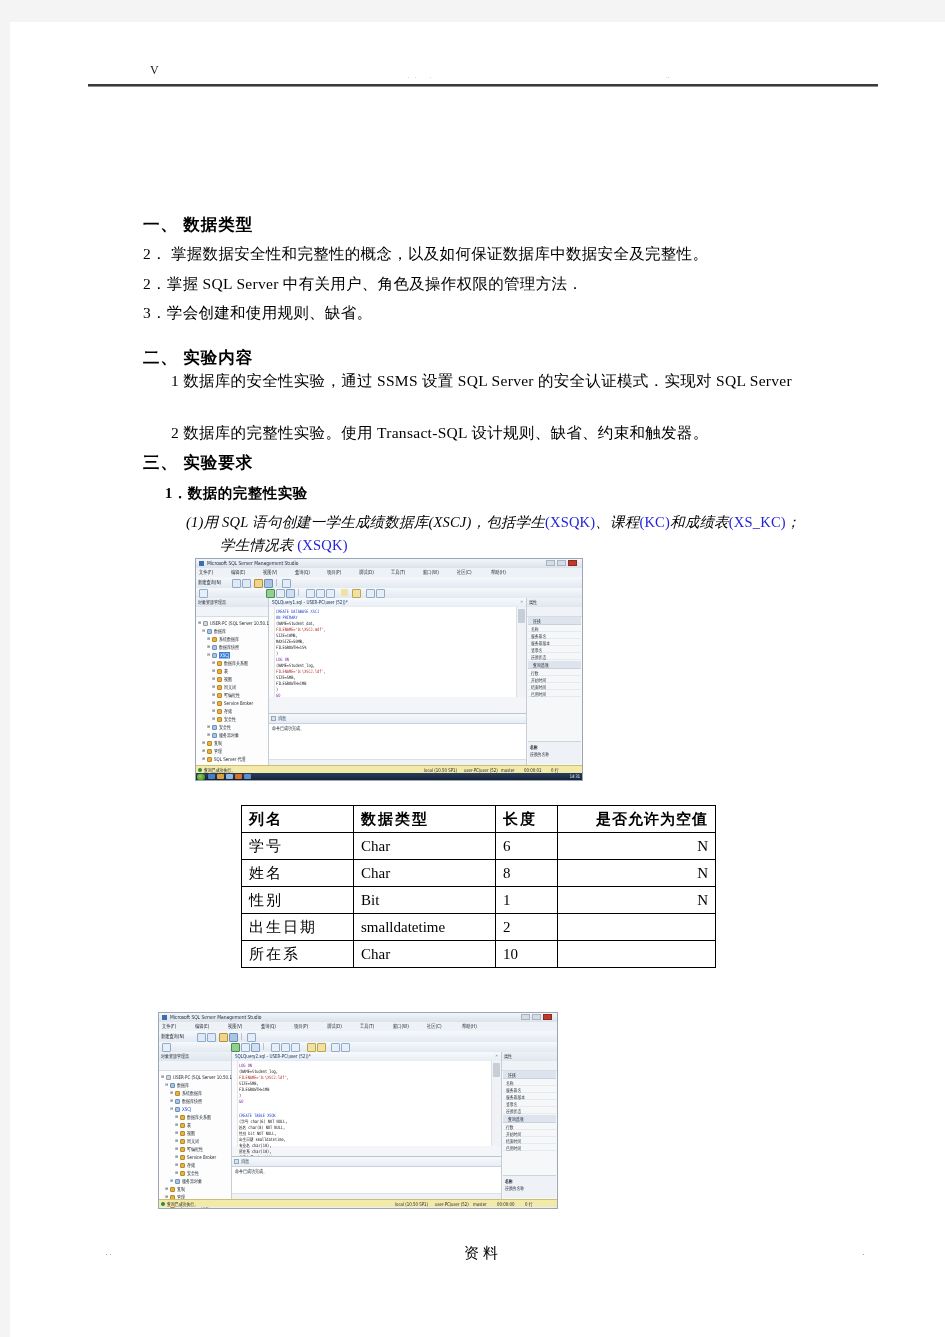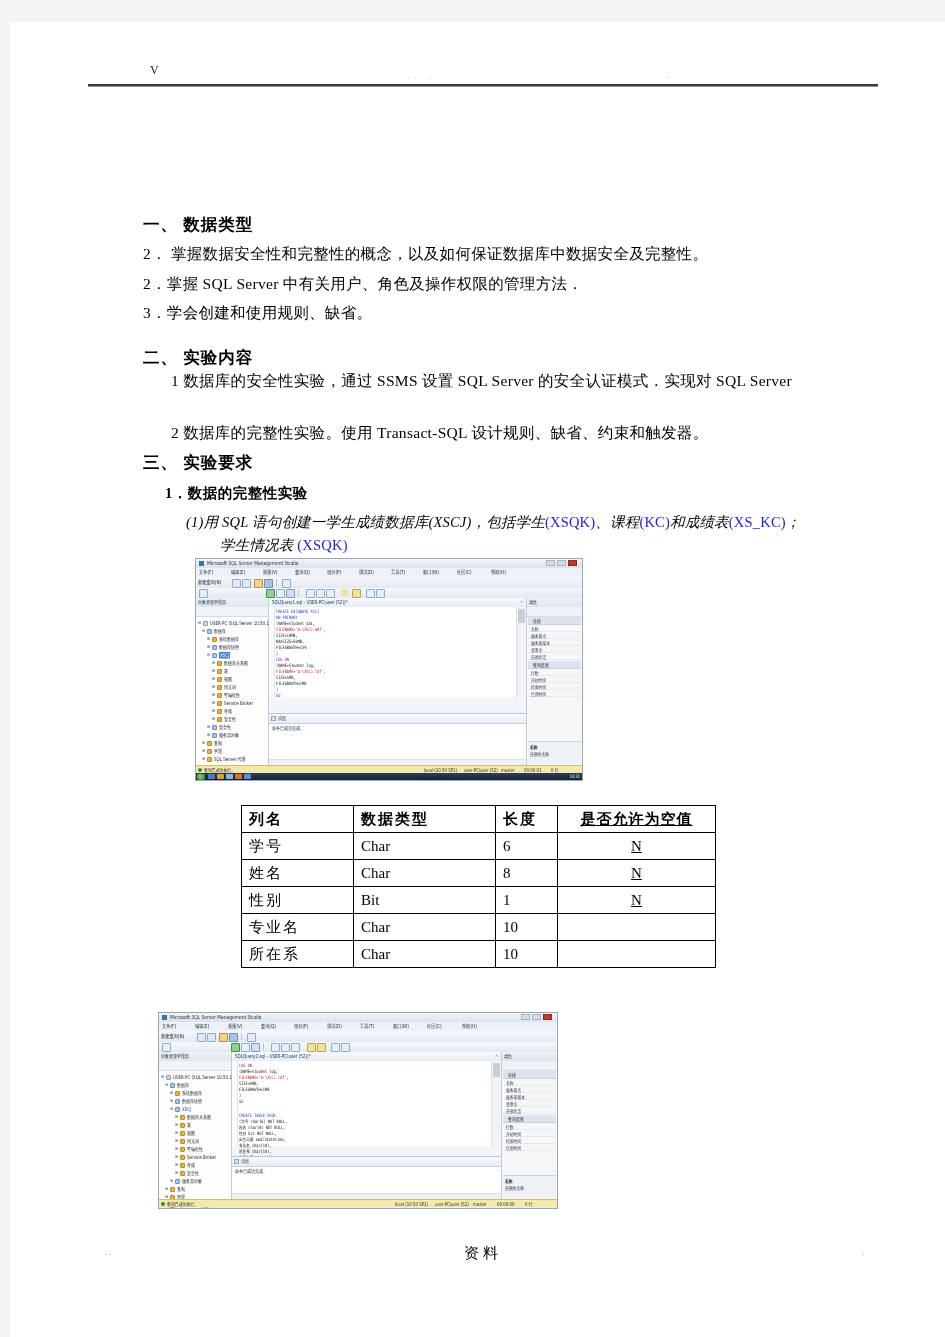--- a/index.html
+++ b/index.html
@@ -115,21 +115,21 @@
     font-size: 15px;
     color: #000;
     font-family: "Liberation Serif", "DejaVu Serif", serif;
     vertical-align: middle;
   }
   .col-1 { width: 112px; }
   .col-2 { width: 142px; }
   .col-3 { width: 62px;  }
   .col-4 { width: 158px; }
   .thcell { font-weight: 700; letter-spacing: 1px; }
-  .th-c, .cell-c { text-align: center; text-decoration: underline; }
+  .th-c, .cell-c { text-align: right; }
   .cn-cell { letter-spacing: 2px; }
 
   
   .shot {
     position: absolute;
     background: #e9eef5;
     border: 1px solid #9aa6b4;
     overflow: hidden;
     box-sizing: border-box;
   }
@@ -695,23 +695,23 @@
         <td>8</td>
         <td class="cell-c">N</td>
       </tr>
       <tr>
         <td class="cn-cell">性别</td>
         <td>Bit</td>
         <td>1</td>
         <td class="cell-c">N</td>
       </tr>
       <tr>
-        <td class="cn-cell">专业名</td>
-        <td>Char</td>
-        <td>10</td>
+        <td class="cn-cell">出生日期</td>
+        <td>smalldatetime</td>
+        <td>2</td>
         <td class="cell-c"></td>
       </tr>
       <tr>
         <td class="cn-cell">所在系</td>
         <td>Char</td>
         <td>10</td>
         <td class="cell-c"></td>
       </tr>
     </tbody>
   </table>

